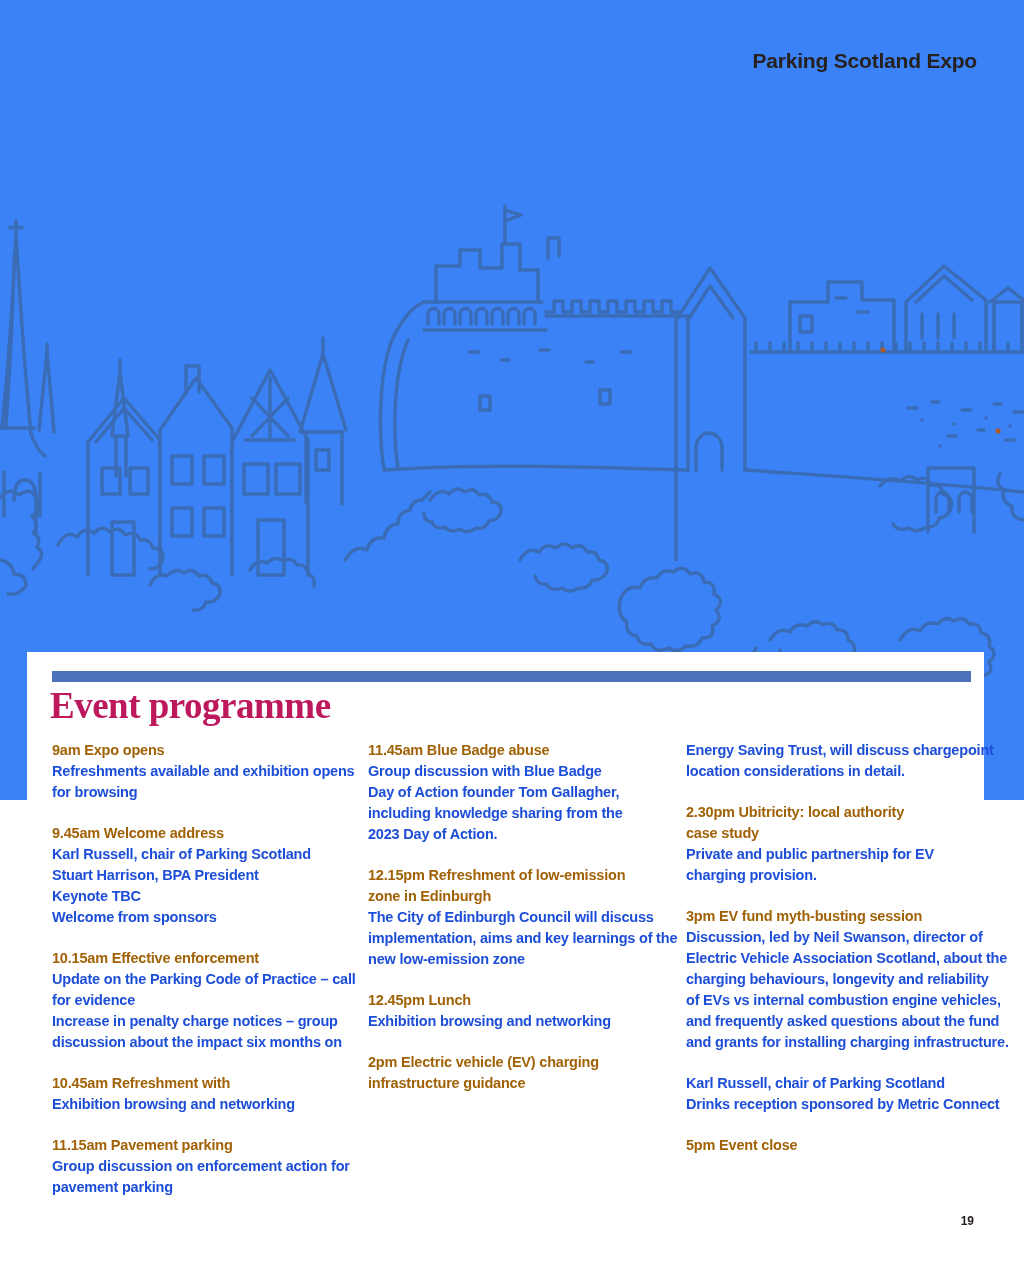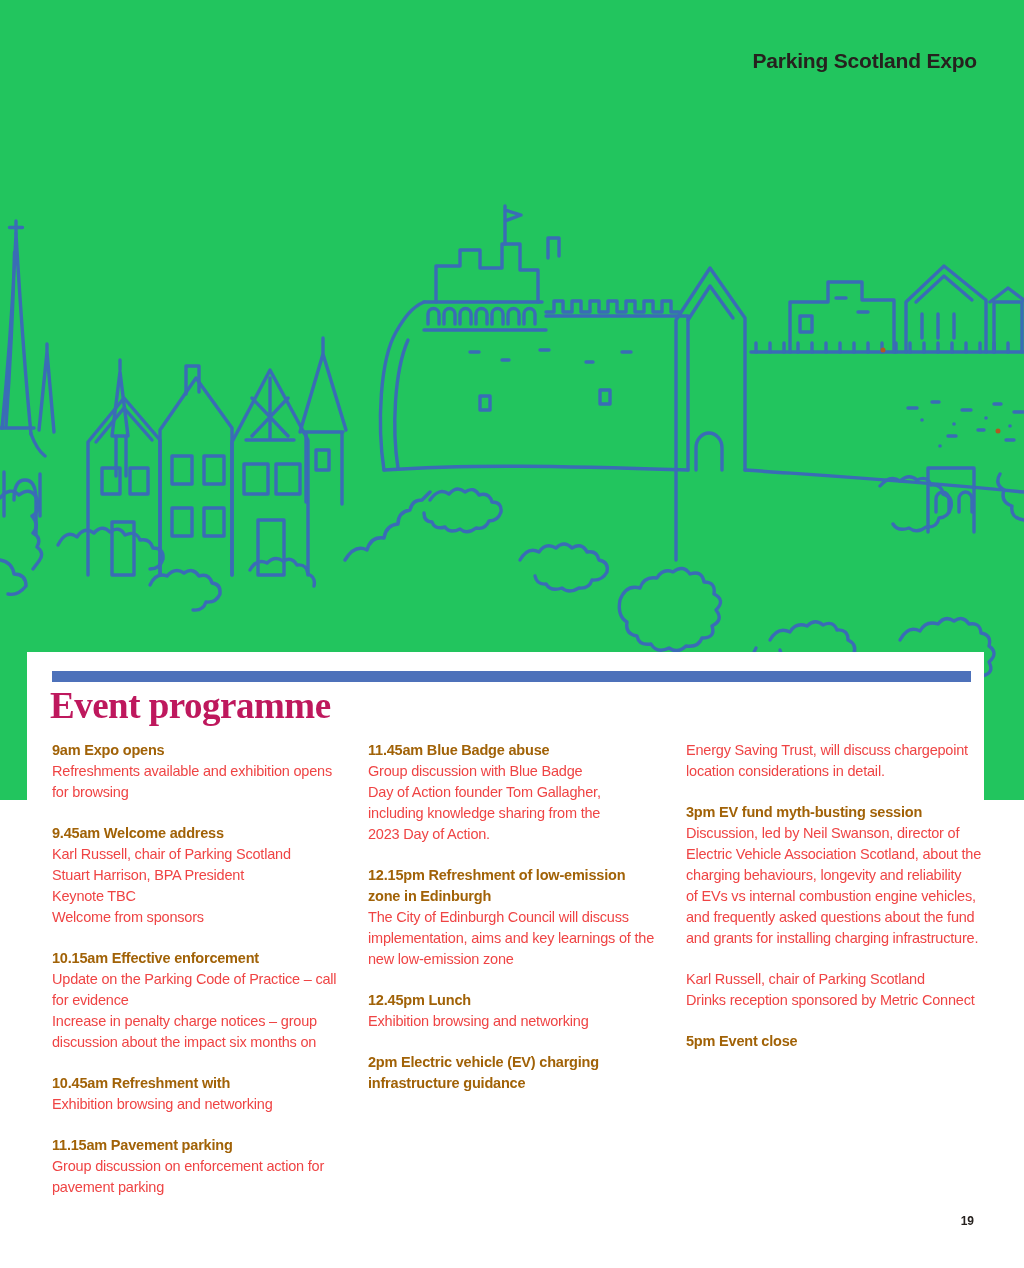--- a/index.html
+++ b/index.html
@@ -1,32 +1,32 @@
 <!DOCTYPE html>
 <html><head>
 <meta charset="utf-8">
 <style>
   html,body{margin:0;padding:0;background:#ffffff;}
   .page{position:relative;width:1024px;height:1268px;background:#ffffff;overflow:hidden;
         font-family:"Liberation Sans",sans-serif;}
-  .hero{position:absolute;left:0;top:0;width:1024px;height:800px;background:#22c55e;}
+  .hero{position:absolute;left:0;top:0;width:1024px;height:800px;background:#3b82f6;}
   .hero svg{position:absolute;left:0;top:0;}
   .header-title{position:absolute;top:49px;right:47px;font-size:21px;font-weight:700;
         color:#26211e;letter-spacing:-0.2px;}
   .panel{position:absolute;left:27px;top:652px;width:957px;height:616px;background:#ffffff;}
   .accent-bar{position:absolute;left:25px;top:19px;width:919px;height:11px;background:#4d71ba;}
   .page-title{position:absolute;left:23px;top:34px;margin:0;
         font-family:"Liberation Serif",serif;font-weight:700;font-size:37px;line-height:40px;
         color:#be185d;letter-spacing:-0.5px;}
   .col{position:absolute;top:88px;width:302px;}
   .col.c1{left:25px;} .col.c2{left:341px;} .col.c3{left:659px;}
   .evt{margin:0 0 20px 0;}
   .evt h3{margin:0;font-size:14.5px;line-height:21px;font-weight:700;color:#a16207;
         letter-spacing:-0.2px;white-space:pre;}
-  .evt p{margin:0;font-size:14.5px;line-height:21px;font-weight:400;color:#ef4444;
+  .evt p{margin:0;font-size:14.5px;line-height:21px;font-weight:700;color:#1d4ed8;
         letter-spacing:-0.2px;white-space:pre;}
   .evt h3:empty,.evt p:empty{display:none;}
   .page-number{position:absolute;top:1214px;right:50px;font-size:12px;font-weight:700;color:#26211e;}
 </style>
 </head>
 <body>
 
 <div class="page">
 
   <div class="hero">
@@ -174,20 +174,26 @@
       </div>
     </div>
 
     <div class="col c3">
       <div class="evt">
 
         <p>Energy Saving Trust, will discuss chargepoint
 location considerations in detail.</p>
       </div>
       <div class="evt">
+        <h3>2.30pm Ubitricity: local authority
+case study</h3>
+        <p>Private and public partnership for EV
+charging provision.</p>
+      </div>
+      <div class="evt">
         <h3>3pm EV fund myth-busting session</h3>
         <p>Discussion, led by Neil Swanson, director of
 Electric Vehicle Association Scotland, about the
 charging behaviours, longevity and reliability
 of EVs vs internal combustion engine vehicles,
 and frequently asked questions about the fund
 and grants for installing charging infrastructure.</p>
       </div>
       <div class="evt">
         <p>Karl Russell, chair of Parking Scotland

